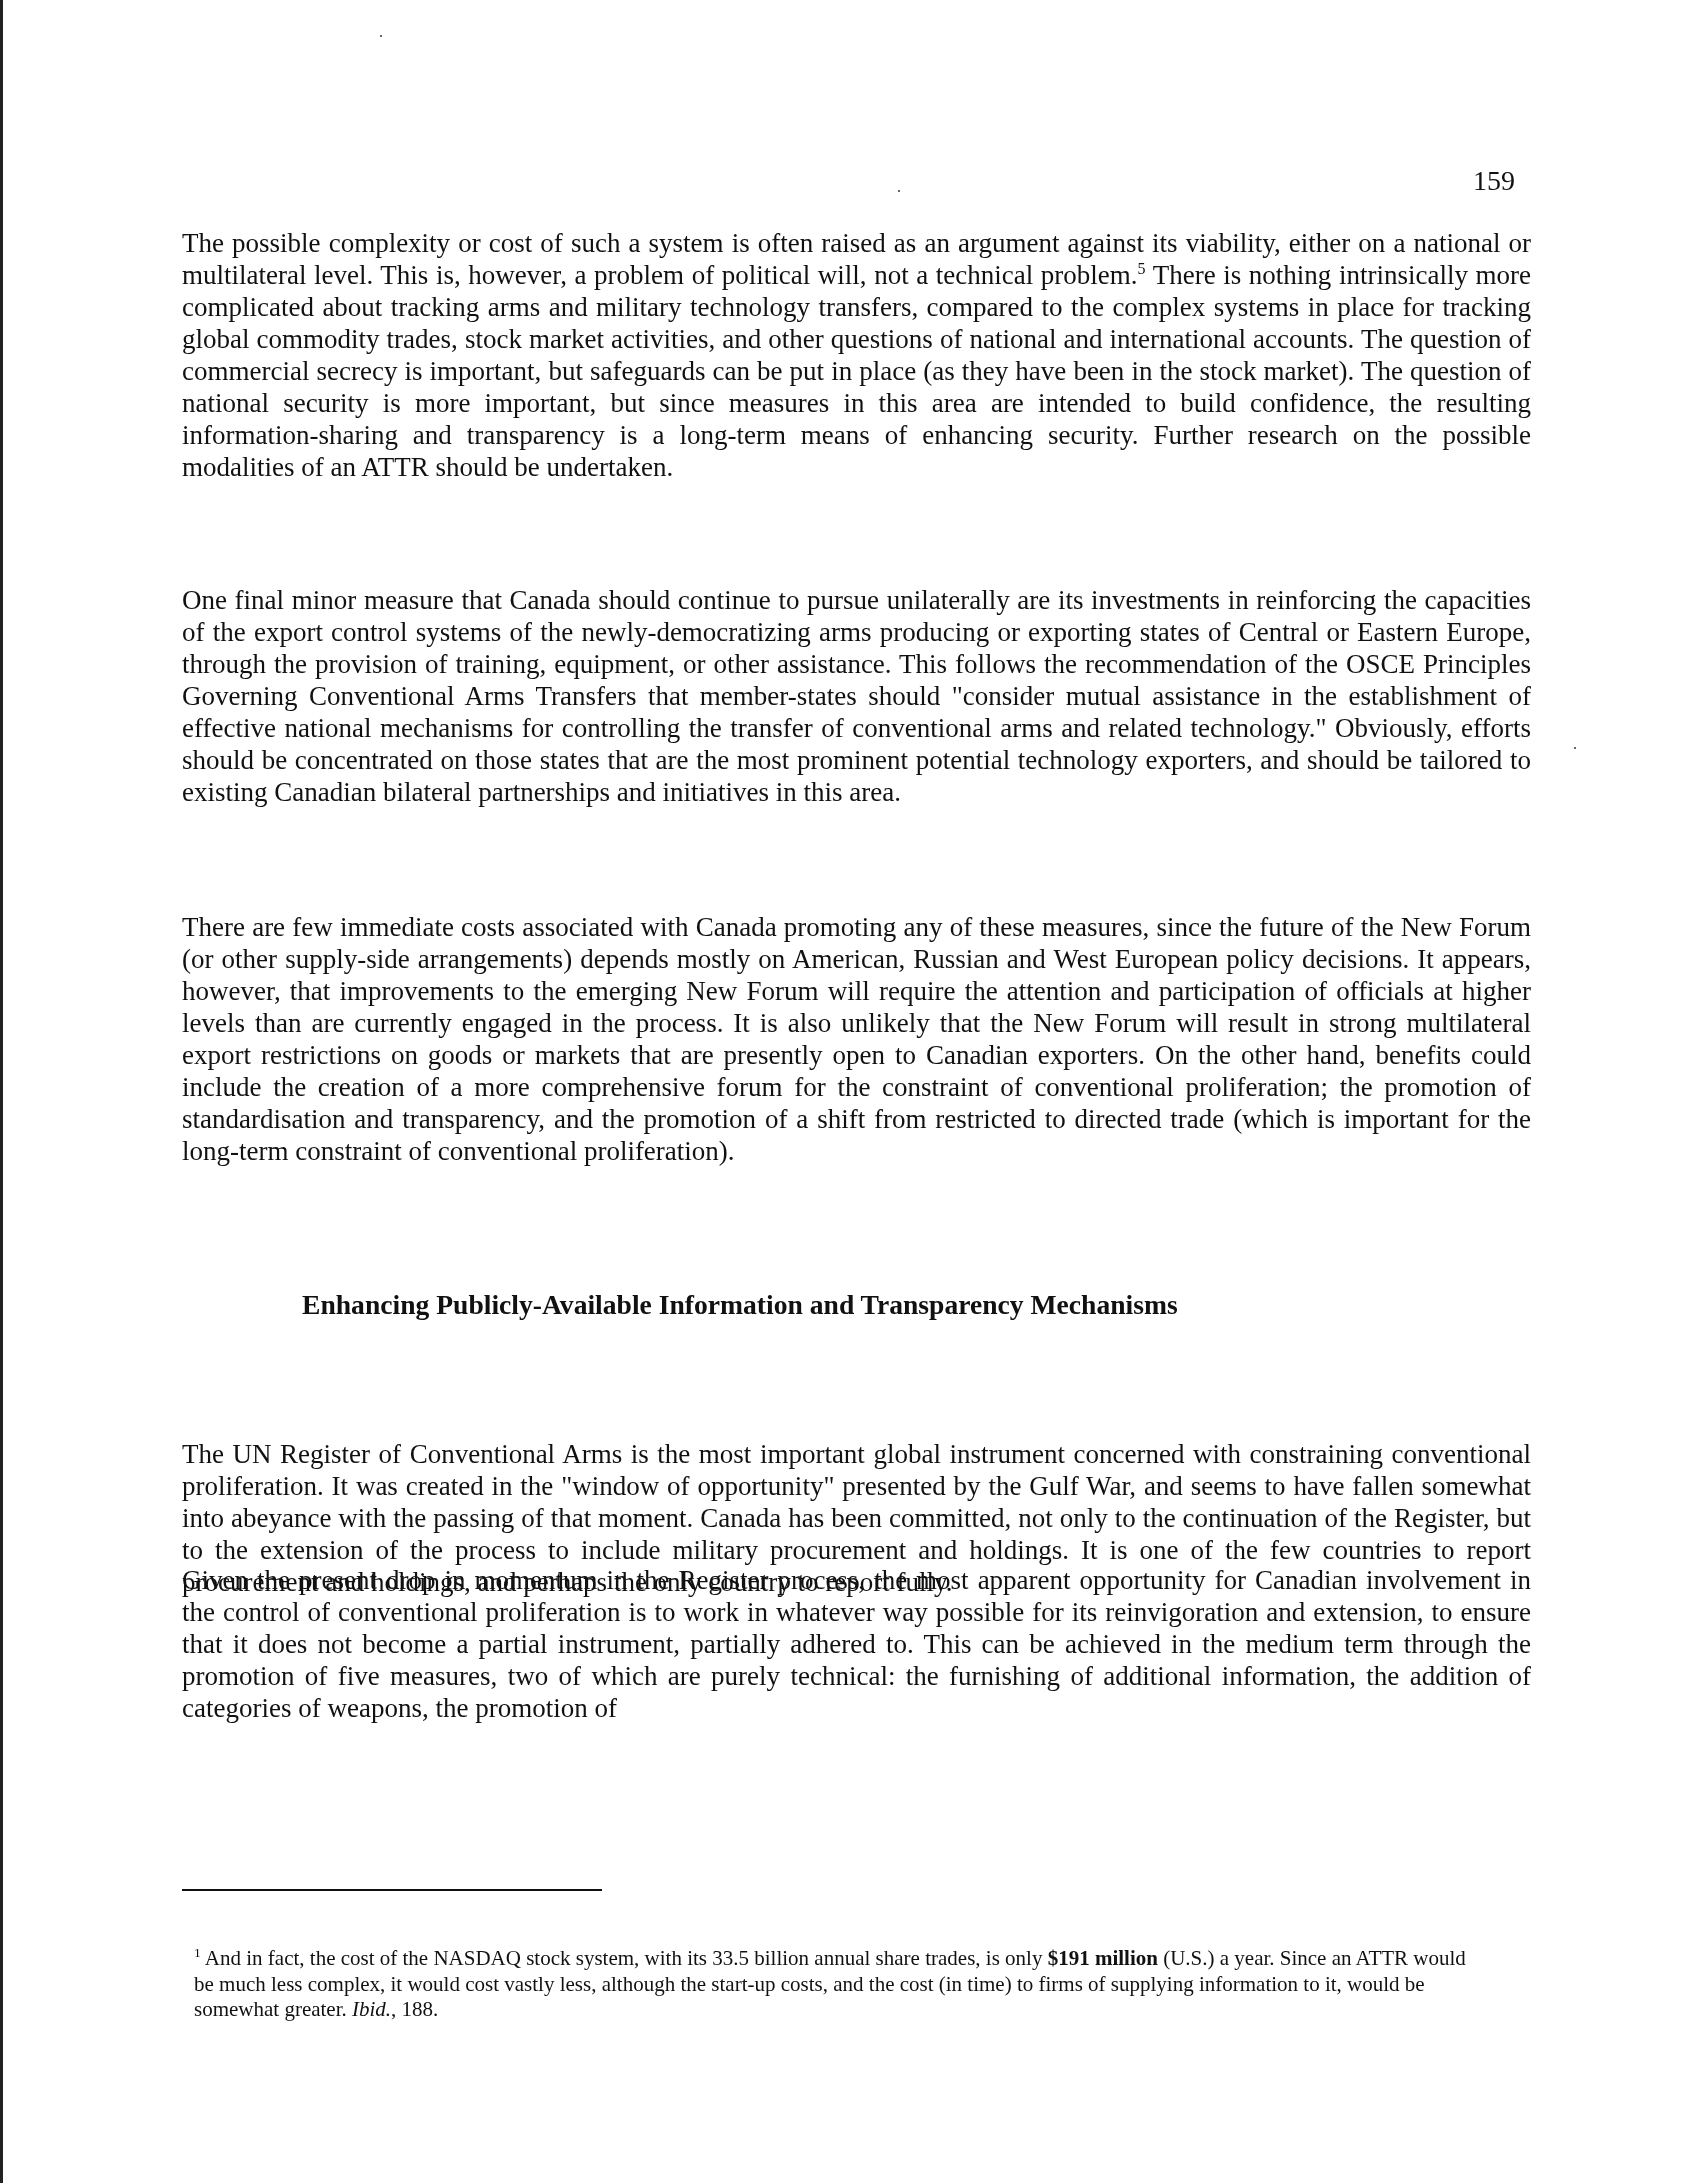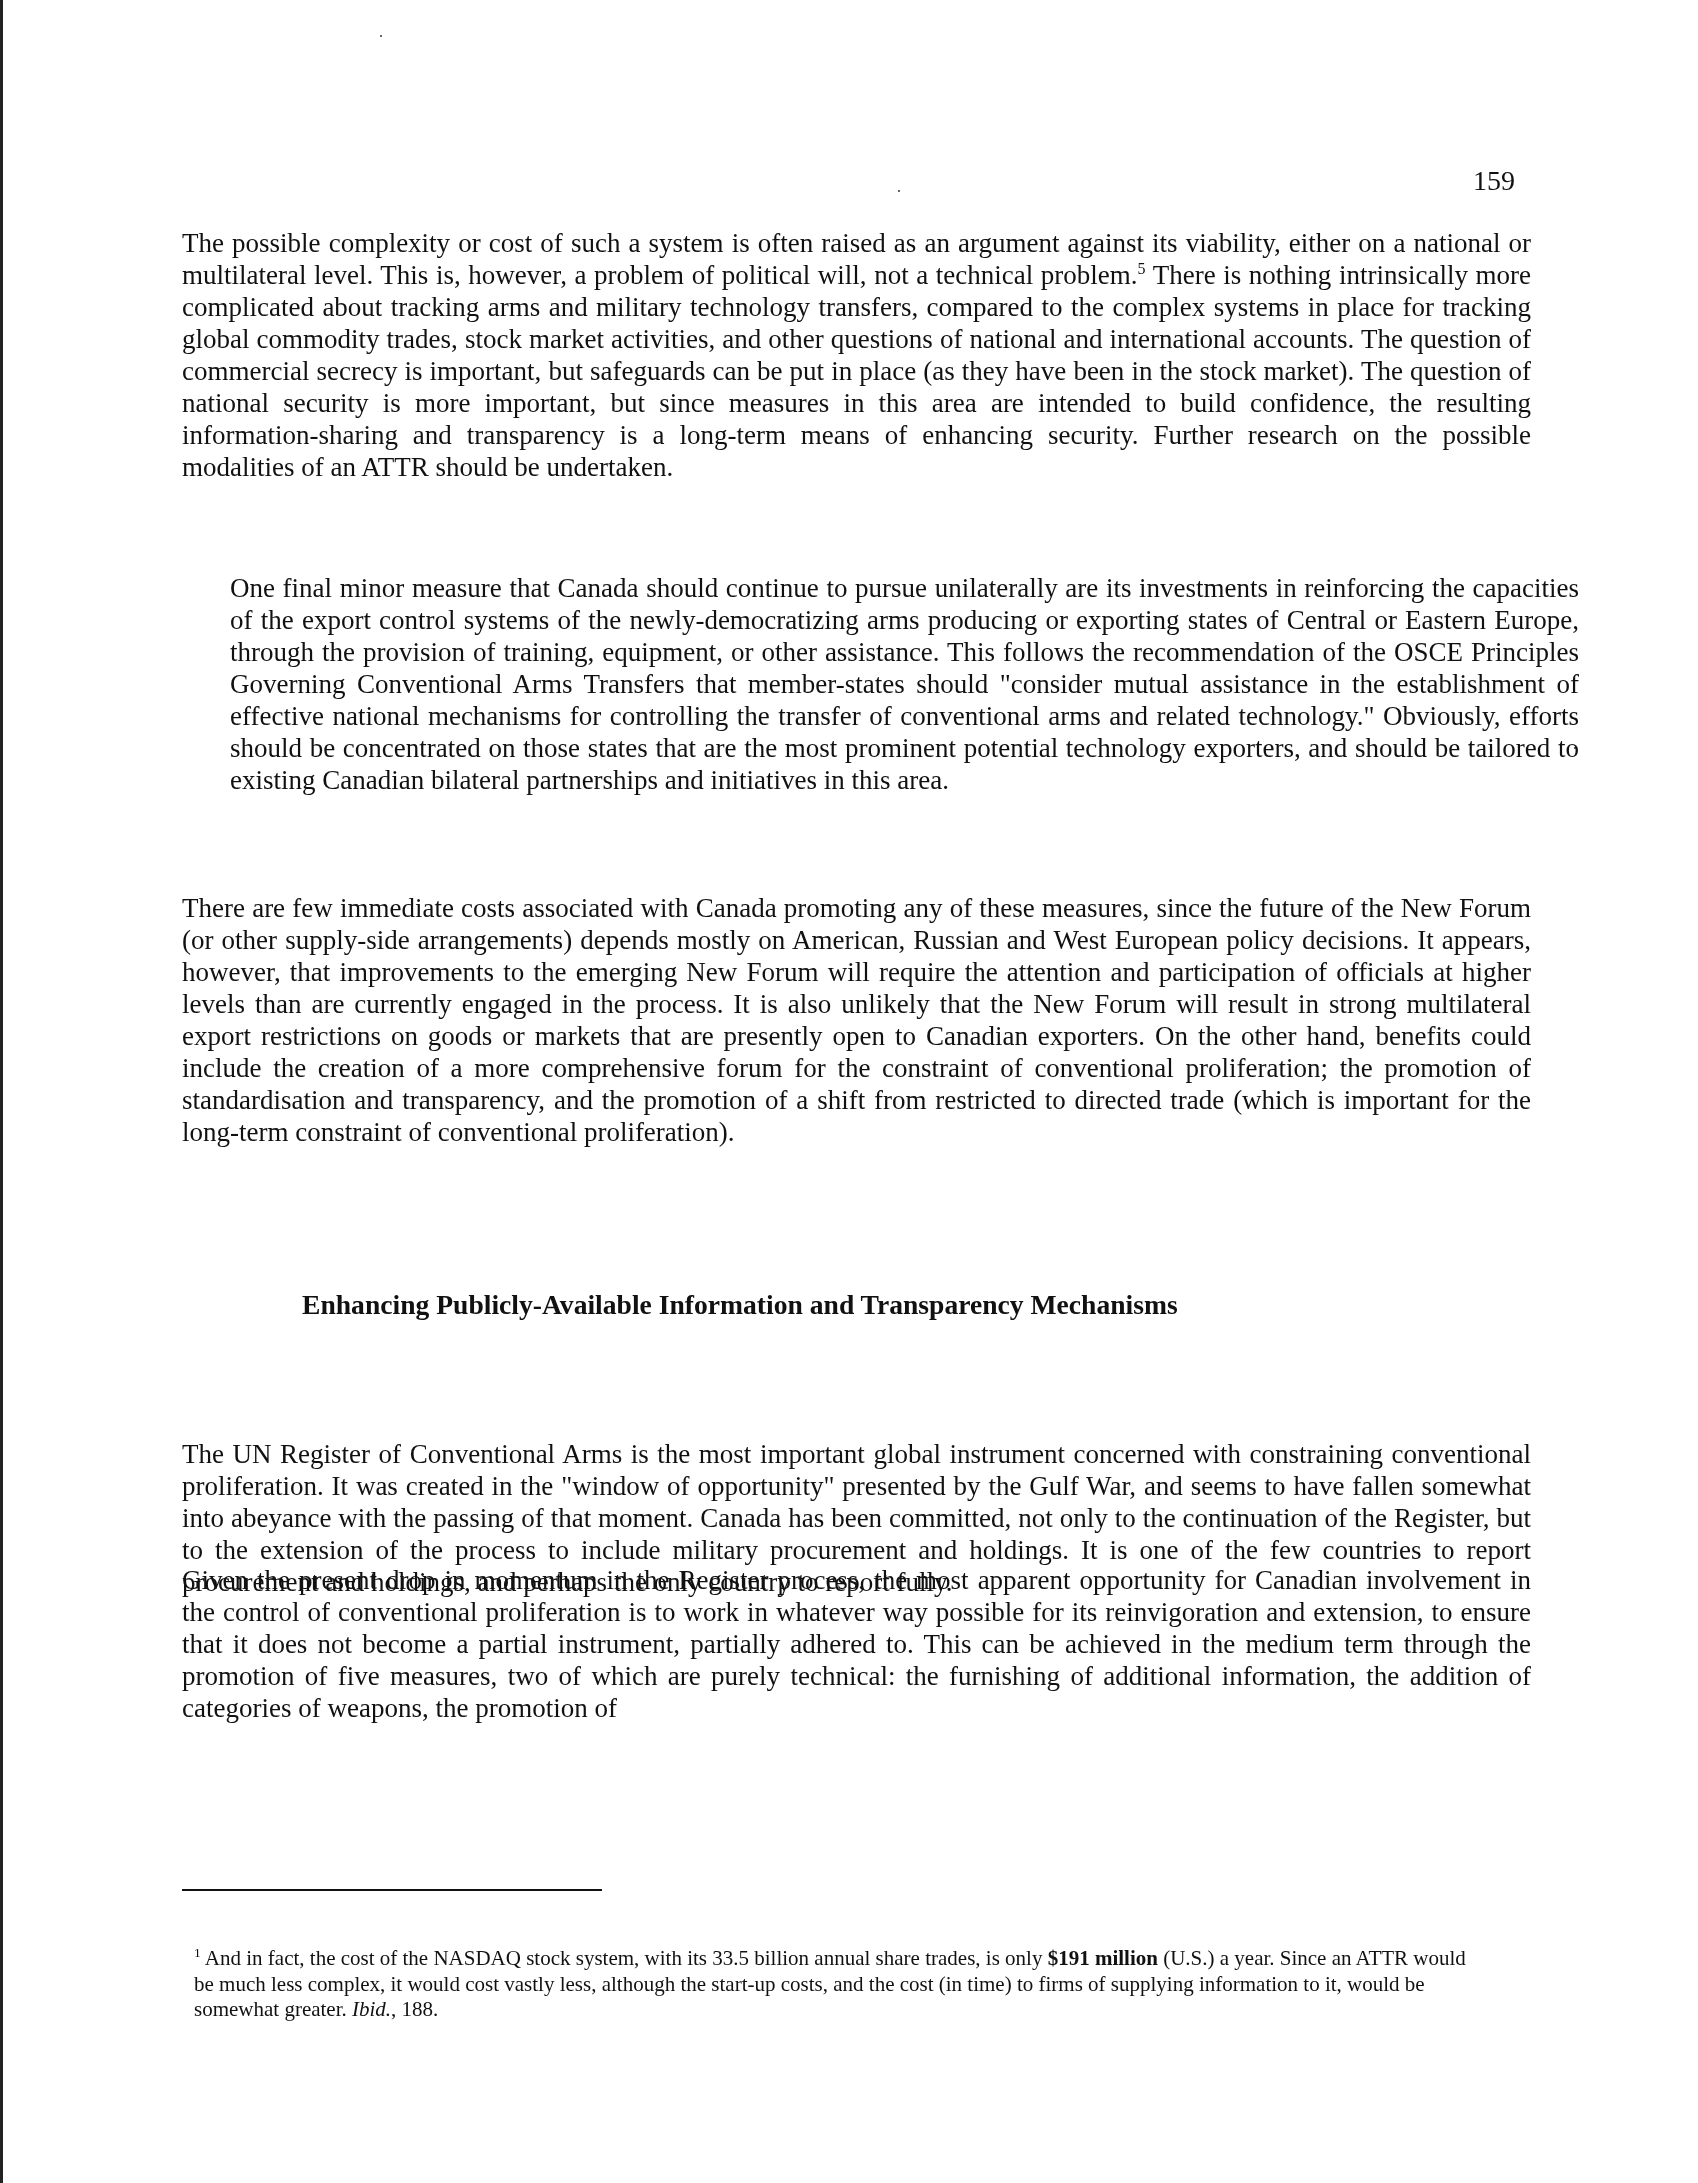--- a/index.html
+++ b/index.html
@@ -3,22 +3,22 @@
 <meta charset="utf-8">
 <style>
   html, body { margin: 0; padding: 0; background: #ffffff; }
   body { width: 1698px; height: 2183px; position: relative; overflow: hidden;
          font-family: "Liberation Serif", "DejaVu Serif", serif; color: #111; }
   .left-rule { position: absolute; left: 0; top: 0; width: 3.4px; height: 2183px; background: #222; }
   .page-number { position: absolute; top: 165px; left: 1473px; font-size: 28px; text-align: center; }
   .content { position: absolute; left: 182px; width: 1349px; }
   .para { font-size: 27px; line-height: 32px; text-align: justify; margin: 0; }
   .p1 { top: 227px; }
-  .p2 { top: 572px; margin-left: 48px; }
-  .p3 { top: 892px; }
+  .p2 { top: 584px; }
+  .p3 { top: 911px; }
   .heading { position: absolute; left: 286px; top: 1289px; font-size: 27.6px; font-weight: bold; margin-left: 16px; }
   .p4 { top: 1438px; }
   .p5 { top: 1564px; }
   sup { font-size: 16px; line-height: 0; }
   .footnote-rule { position: absolute; left: 182px; top: 1889px; width: 420px; height: 2px; background: #111; }
   .footnote { position: absolute; left: 194px; top: 1925px; width: 1278px;
               font-size: 21px; line-height: 25.6px; }
   .footnote sup { font-size: 13.5px; }
   .dot { position: absolute; background: #333; border-radius: 50%; width: 2px; height: 2px; }
 </style>

